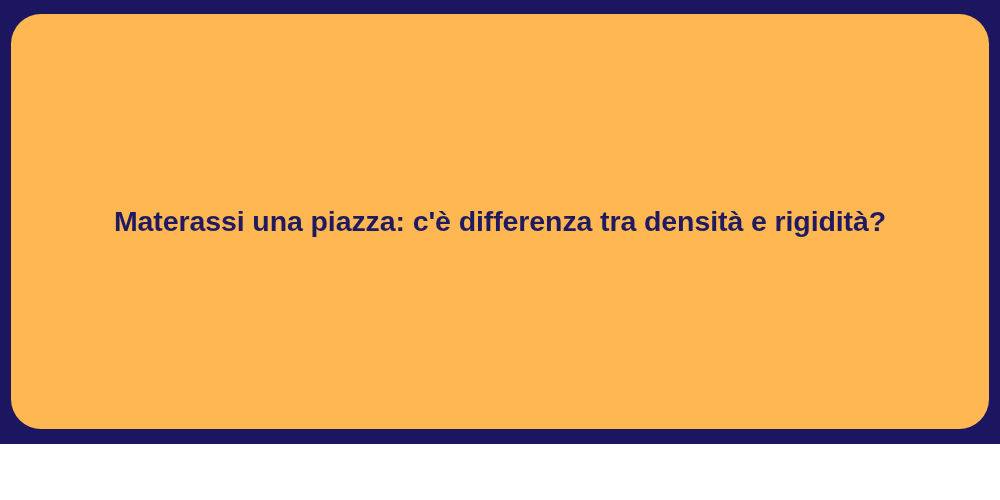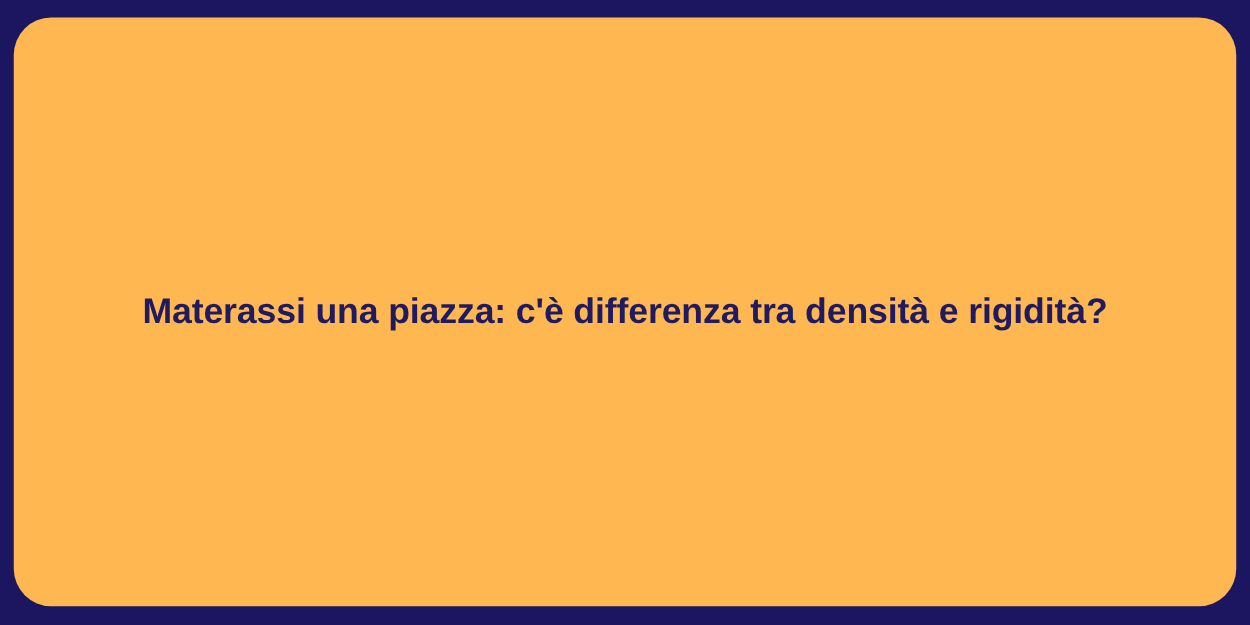--- a/index.html
+++ b/index.html
@@ -9,21 +9,21 @@
   body {
     width: 1000px;
     height: 500px;
     overflow: hidden;
     font-family: "Liberation Sans", sans-serif;
   }
   #frame {
     position: relative;
     box-sizing: border-box;
     width: 1000px;
-    height: 500px;
+    height: 444px;
     background: #1c1660;
     padding: 14px 11px 15px 11px;
   }
   #panel {
     box-sizing: border-box;
     width: 100%;
     height: 100%;
     background: #ffb752;
     border-radius: 30px;
     display: flex;

